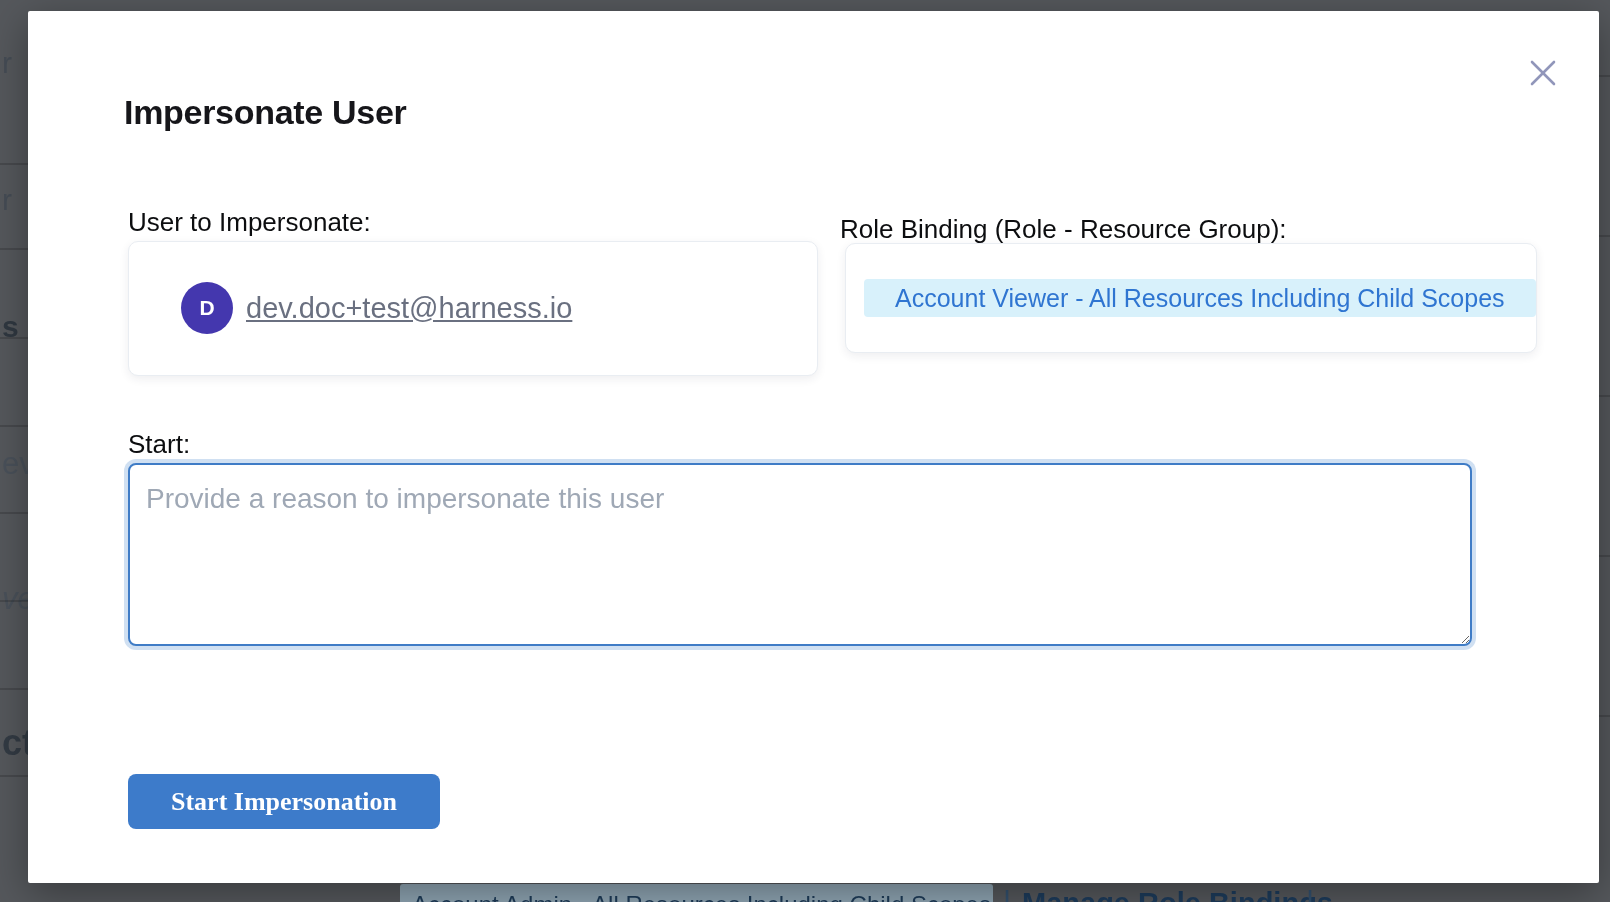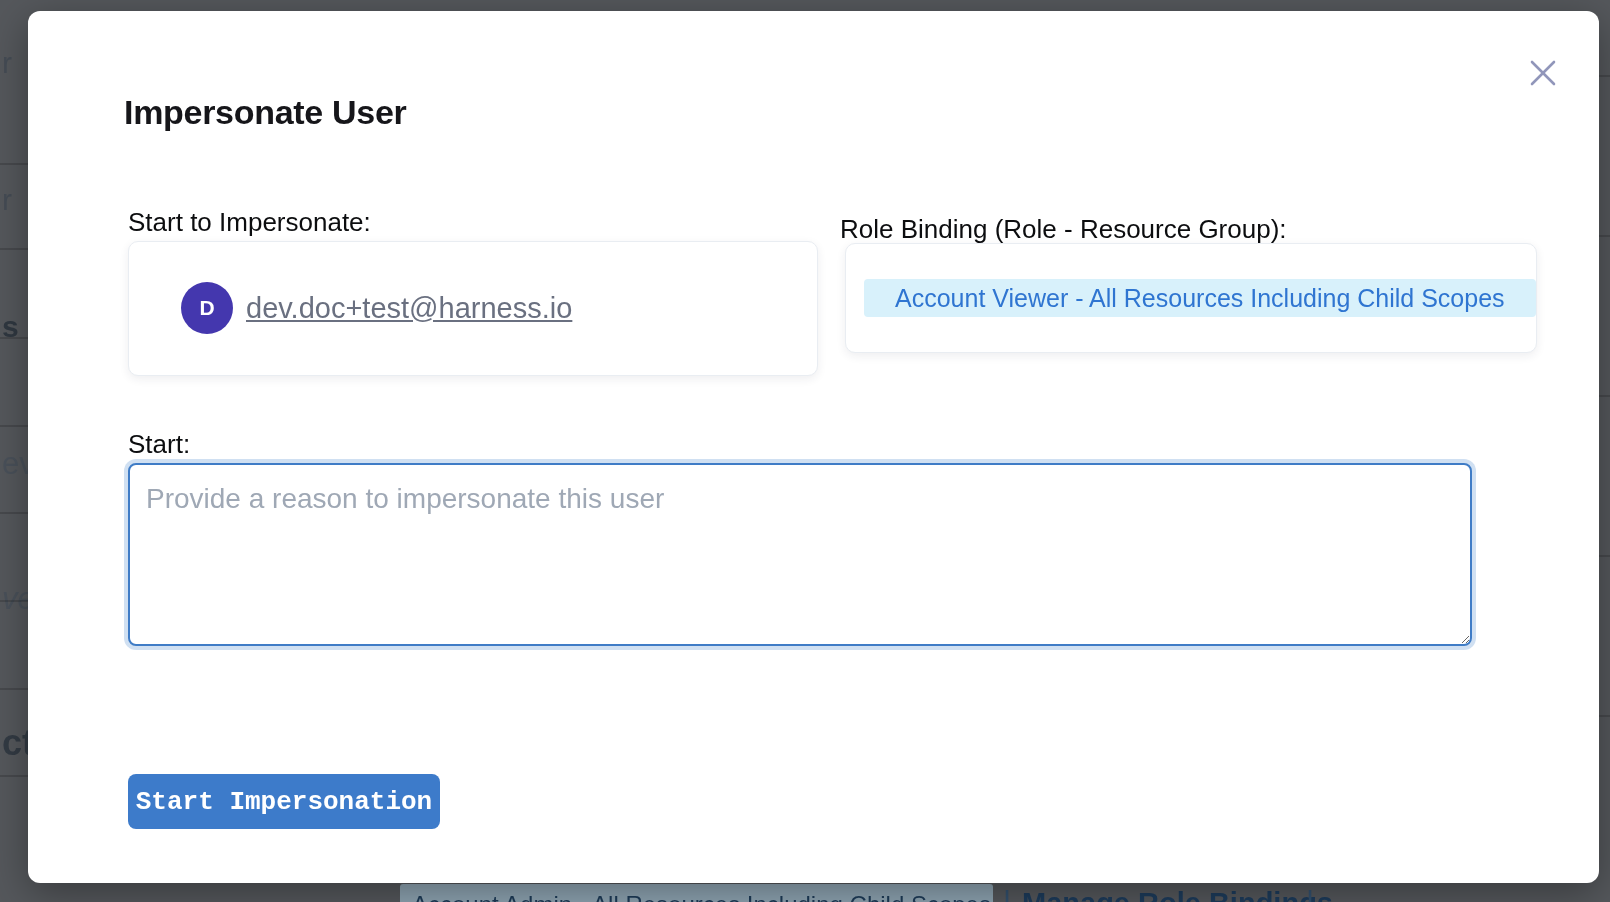--- a/index.html
+++ b/index.html
@@ -34,21 +34,21 @@
   .bg-div-1{left:1003px;}
   .bg-div-2{left:1306px;}
   .bg-manage{
     position:absolute;left:1022px;top:0;font-size:29px;line-height:40px;
     font-weight:700;color:var(--c-bg_manage_text,#1d3c5c);white-space:nowrap;
   }
 
   
   .modal{
     position:absolute;left:28px;top:11px;width:1571px;height:872px;z-index:10;
-    background:#ffffff;border-radius:12px;
+    background:#ffffff;border-radius:2px;
     box-shadow:0 10px 40px rgba(0,0,0,.35);
   }
   .close-btn{
     position:absolute;left:1500px;top:47px;width:30px;height:30px;
     cursor:pointer;background:none;border:none;padding:0;
   }
   .dialog-title{
     position:absolute;left:96px;top:82px;margin:0;
     font-size:34px;font-weight:700;letter-spacing:-0.3px;
     color:var(--c-title,#16161a);white-space:nowrap;
@@ -88,21 +88,21 @@
     position:absolute;left:100px;top:452px;width:1344px;height:183px;
     box-sizing:border-box;border:2px solid var(--c-textarea_border,#3f7cc6);
     border-radius:8px;box-shadow:0 0 0 4px rgba(121,167,217,.35);
     padding:18px 16px;font-family:"Liberation Sans","DejaVu Sans",sans-serif;
     font-size:28px;color:#2b2f36;resize:both;outline:none;
   }
   .reason-textarea::placeholder{color:#9fa8b5;opacity:1;}
 
   .btn{
     position:absolute;top:763px;height:55px;border:none;border-radius:8px;
-    font-family:Liberation Mono, monospace;font-size:26px;font-weight:700;cursor:pointer;
+    font-family:Liberation Serif, serif;font-size:26px;font-weight:700;cursor:pointer;
     display:flex;align-items:center;justify-content:center;white-space:nowrap;
   }
   .btn-primary{left:100px;width:312px;background:var(--c-primary_button,#3d7bca);color:#ffffff;}
   .btn-cancel{left:424px;width:144px;background:#f0f1f6;color:#6a6d80;}
 </style>
 </head>
 <body>
 
 <div class="stage">
 
@@ -140,21 +140,21 @@
 
     <button class="close-btn">
       <svg width="30" height="30" viewBox="0 0 30 30">
         <line x1="4" y1="4" x2="26" y2="26" stroke="#9196ba" stroke-width="2.6" stroke-linecap="round"></line>
         <line x1="26" y1="4" x2="4" y2="26" stroke="#9196ba" stroke-width="2.6" stroke-linecap="round"></line>
       </svg>
     </button>
 
     <h1 class="dialog-title">Impersonate User</h1>
 
-    <div class="field-label lbl-user">Start to Impersonate:</div>
+    <div class="field-label lbl-user">User to Impersonate:</div>
     <div class="card user-card">
       <div class="avatar">
         <span>D</span>
       </div>
       <div class="email">dev.doc+test@harness.io</div>
     </div>
 
     <div class="field-label lbl-role">Role Binding (Role - Resource Group):</div>
     <div class="card role-card">
       <span class="role-tag">Account Viewer - All Resources Including Child Scopes</span>

